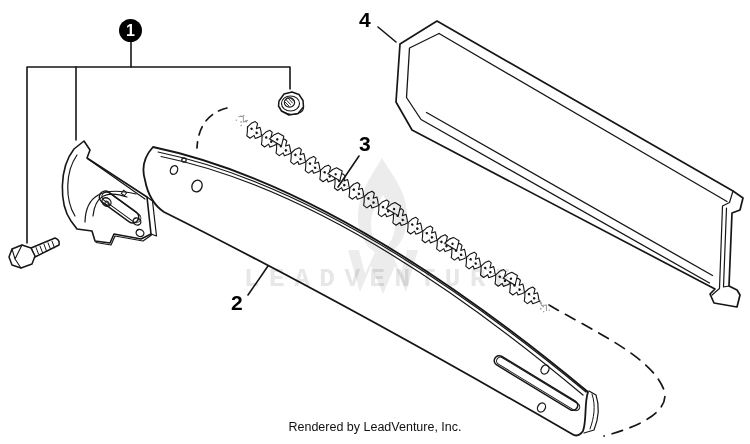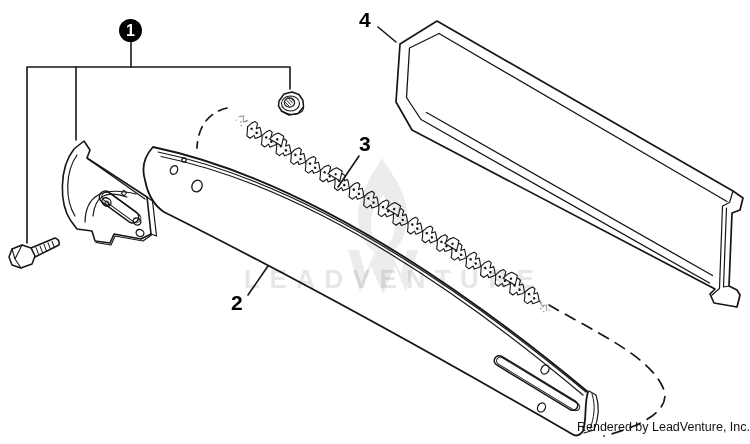--- a/index.html
+++ b/index.html
@@ -7,22 +7,22 @@
          font-family:"Liberation Sans",sans-serif;}
   .stage svg.art{position:absolute;left:0;top:0;}
   .ln{stroke:#161616;fill:none;stroke-linejoin:round;stroke-linecap:round;}
   .lw{stroke:#161616;fill:#ffffff;stroke-linejoin:round;stroke-linecap:round;}
   .lbl{position:absolute;font-weight:bold;font-size:21px;color:#000;line-height:1;}
   .badge{position:absolute;left:119px;top:19px;width:23px;height:23px;border-radius:50%;
          background:#000;color:#fff;font-weight:bold;font-size:16px;line-height:23px;
          text-align:center;}
   .wm-flame{position:absolute;left:0;top:0;mix-blend-mode:multiply;}
   .wm-text{position:absolute;left:244px;top:264px;font-size:26px;font-weight:bold;
-           letter-spacing:9.5px;color:#e7e7e7;white-space:nowrap;mix-blend-mode:multiply;}
-  .credit{position:absolute;left:0;right:0;top:420px;text-align:right;font-size:12.5px;
+           letter-spacing:9.5px;color:#e7e7e7;white-space:nowrap;mix-blend-mode:multiply;font-family:Liberation Mono, monospace;}
+  .credit{position:absolute;left:0;right:0;top:420px;text-align:center;font-size:12.5px;
           color:#111;}
 </style>
 </head>
 <body>
 
 <div class="stage">
 
   <svg class="art" width="750" height="444" viewBox="0 0 750 444">
     <defs>
       <g id="chainUnit">

